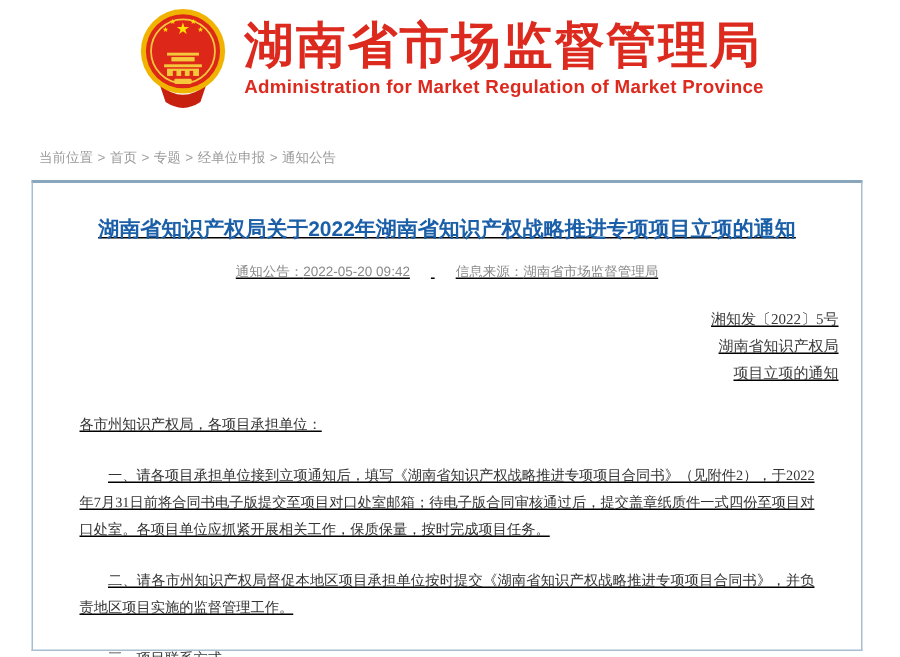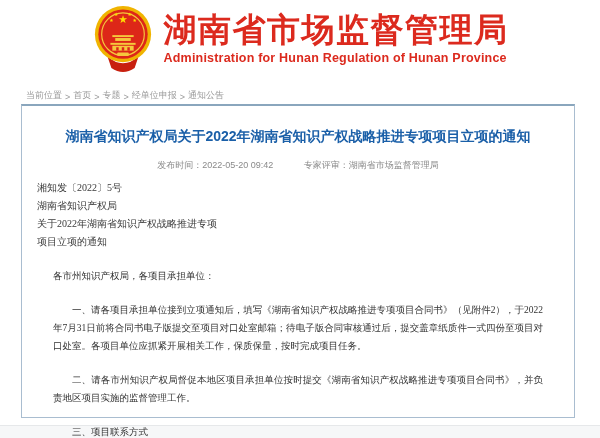--- a/index.html
+++ b/index.html
@@ -18,42 +18,43 @@
   .site-title{
     color:#dc2a1e;font-size:33px;font-weight:bold;letter-spacing:1.5px;
     line-height:38px;white-space:nowrap;
   }
   .site-subtitle{
     color:#dc2a1e;font-size:12.5px;font-weight:bold;letter-spacing:0.2px;
     line-height:16px;white-space:nowrap;margin-top:1px;
   }
   
   .breadcrumb{
-    height:26px;display:flex;align-items:flex-end;
-    padding-left:26px;font-size:9px;color:#9a9a9a;gap:3px;
+    height:26px;display:flex;align-items:center;
+    padding-left:26px;font-size:9px;color:#9a9a9a;gap:3px;margin-top:16px;
   }
   .breadcrumb a{color:#9a9a9a;text-decoration:none;cursor:pointer;}
   
   .content-box{
     margin:2px 22px 0 21px;width:554px;height:314px;
     border:1px solid #a9bdd0;border-top:2px solid #8aa6bd;
     background:#ffffff;box-sizing:border-box;
     padding:20px 15px 0 15px;
+    text-decoration:underline;
   }
   .article-title{
     text-align:center;color:#1a5fa8;font-weight:bold;font-size:14px;
     line-height:20px;margin:0;
   }
   .article-meta{
     margin-top:13px;text-align:center;font-size:9px;color:#8a8a8a;
     line-height:12px;
   }
   .article-meta .meta-item{margin:0 14px;}
   .doc-block{
-    margin-top:8px;text-align:left;
+    margin-top:18px;text-align:right;
     font-family:"Liberation Serif",serif;font-size:10px;color:#3a3a3a;
     line-height:18px;
   }
   .article-body{
     font-family:"Liberation Serif",serif;font-size:9.5px;color:#333333;
     line-height:18px;text-align:justify;
   }
   .article-body p{margin:16px;text-indent:2em;}
   .article-body p.salutation{text-indent:0;}
   
@@ -79,48 +80,47 @@
     <rect x="24" y="35" width="16" height="3" fill="#f5c83c"></rect>
     <rect x="19" y="40" width="26" height="2" fill="#f5c83c"></rect>
     <rect x="21" y="43" width="22" height="5" fill="#f5c83c"></rect>
     <rect x="25" y="44.5" width="2.5" height="3.5" fill="#dd2718"></rect>
     <rect x="30.75" y="44.5" width="2.5" height="3.5" fill="#dd2718"></rect>
     <rect x="36.5" y="44.5" width="2.5" height="3.5" fill="#dd2718"></rect>
     <rect x="26" y="50" width="12" height="3.5" rx="1" fill="#f5c83c"></rect>
   </svg>
   <div class="site-titles">
     <div class="site-title">湖南省市场监督管理局</div>
-    <div class="site-subtitle">Administration for Hunan Regulation of Hunan Province</div>
+    <div class="site-subtitle">Administration for Market Regulation of Market Province</div>
   </div>
 </header>
 
 <nav class="breadcrumb">
   <span>当前位置</span>
   <span>&gt;</span>
   <a>首页</a>
   <span>&gt;</span>
   <a>专题</a>
   <span>&gt;</span>
   <a>经单位申报</a>
   <span>&gt;</span>
   <a>通知公告</a>
 </nav>
 
 <main class="content-box">
   <h1 class="article-title">湖南省知识产权局关于2022年湖南省知识产权战略推进专项项目立项的通知</h1>
 
   <div class="article-meta">
-    <span class="meta-item"><span>发布时间：</span><span>2022-05-20 09:42</span></span>
-    <span class="meta-item"><span>专家评审：</span><span>湖南省市场监督管理局</span></span>
+    <span class="meta-item"><span>通知公告：</span><span>2022-05-20 09:42</span></span>
+    <span class="meta-item"><span>信息来源：</span><span>湖南省市场监督管理局</span></span>
   </div>
 
   <div class="doc-block">
     <div>湘知发〔2022〕5号</div>
     <div>湖南省知识产权局</div>
-    <div>关于2022年湖南省知识产权战略推进专项</div>
     <div>项目立项的通知</div>
   </div>
 
   <div class="article-body">
     <p class="salutation">各市州知识产权局，各项目承担单位：</p>
     <p>一、请各项目承担单位接到立项通知后，填写《湖南省知识产权战略推进专项项目合同书》（见附件2），于2022年7月31日前将合同书电子版提交至项目对口处室邮箱；待电子版合同审核通过后，提交盖章纸质件一式四份至项目对口处室。各项目单位应抓紧开展相关工作，保质保量，按时完成项目任务。</p>
     <p>二、请各市州知识产权局督促本地区项目承担单位按时提交《湖南省知识产权战略推进专项项目合同书》，并负责地区项目实施的监督管理工作。</p>
     <p>三、项目联系方式</p>
   </div>
 </main>

